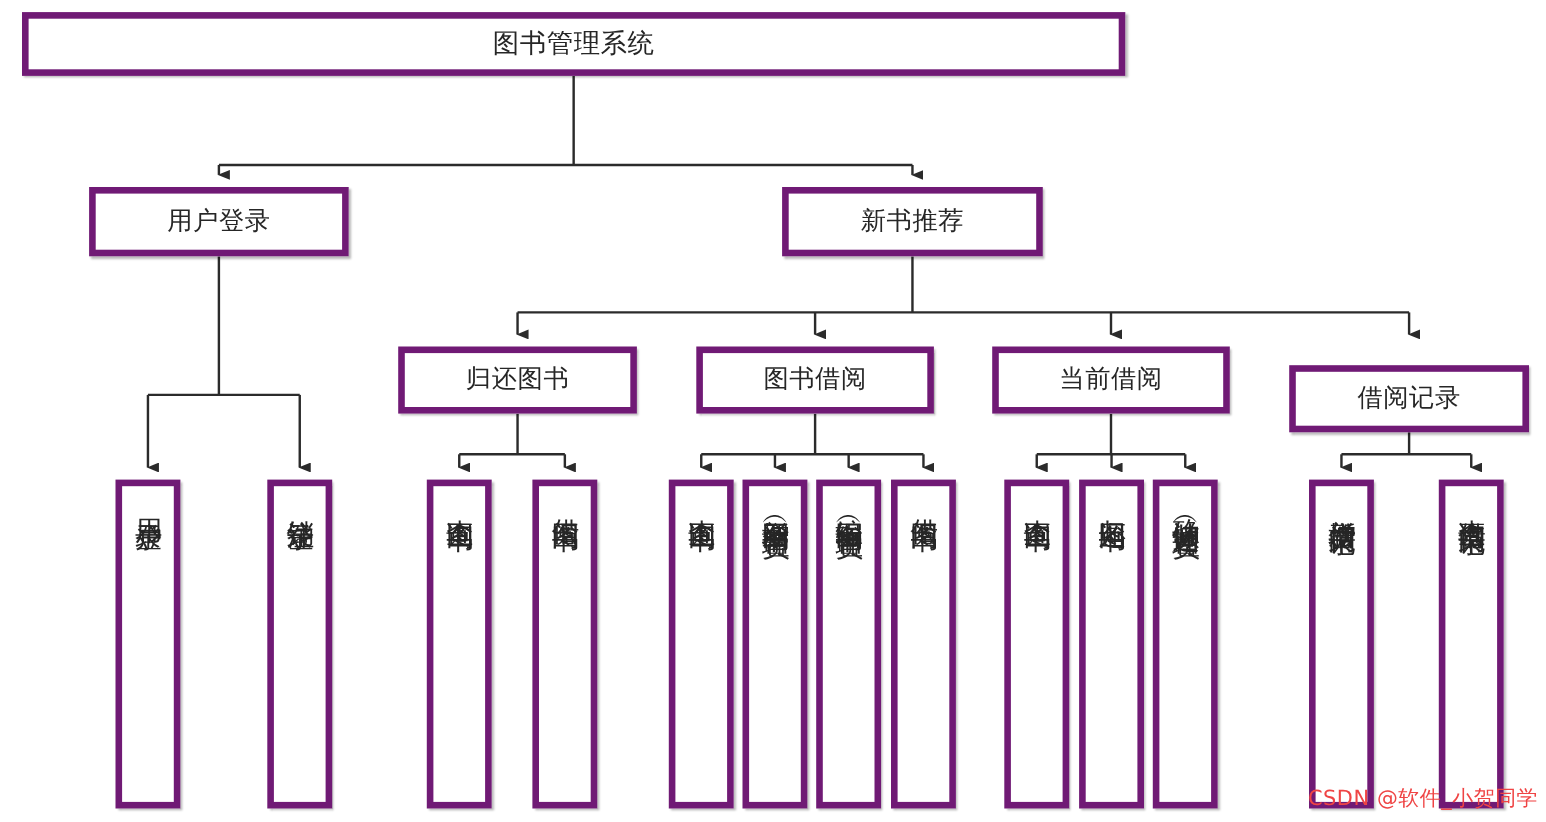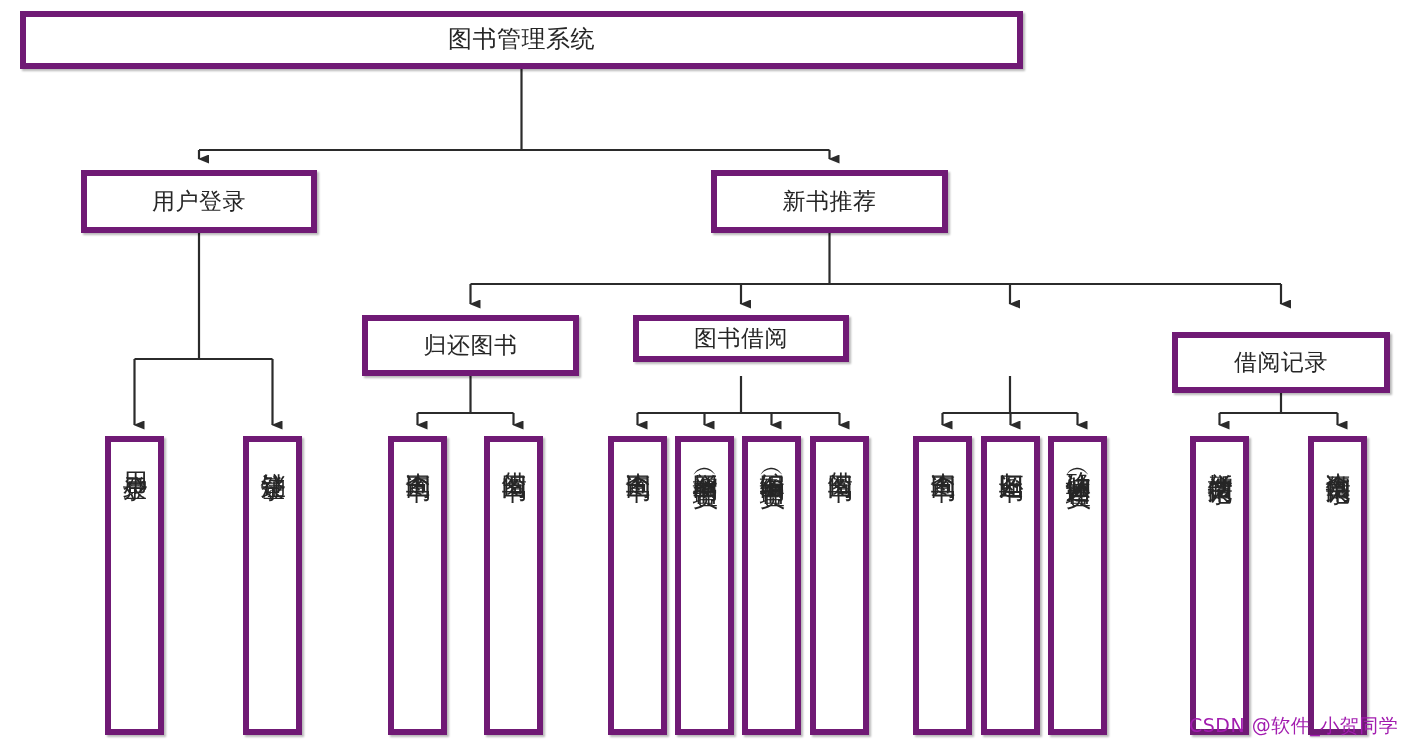--- a/index.html
+++ b/index.html
@@ -56,21 +56,21 @@
     line-height: 1.05;
     letter-spacing: 2px;
     white-space: nowrap;
     text-align: left;
   }
   #watermark {
     position: absolute;
     left: 1189px;
     top: 713px;
     font-size: 19px;
-    color: #a21caf;
+    color: #ef4444;
     white-space: nowrap;
     letter-spacing: 0.5px;
   }
 </style>
 </head>
 <body>
 
 <div id="canvas">
 
   <svg id="edges" viewBox="0 0 1405 747" xmlns="http://www.w3.org/2000/svg">
@@ -123,22 +123,25 @@
   <div class="node lvl2" style="left: 81px; top: 170px; width: 236px; height: 63px;">
     <span class="lbl">用户登录</span>
   </div>
   <div class="node lvl2" style="left: 711px; top: 170px; width: 237px; height: 63px;">
     <span class="lbl">新书推荐</span>
   </div>
 
   <div class="node lvl3" style="left: 362px; top: 315px; width: 217px; height: 61px;">
     <span class="lbl">归还图书</span>
   </div>
-  <div class="node lvl3" style="left: 633px; top: 315px; width: 216px; height: 47px;">
+  <div class="node lvl3" style="left: 633px; top: 315px; width: 216px; height: 61px;">
     <span class="lbl">图书借阅</span>
+  </div>
+  <div class="node lvl3" style="left: 902px; top: 315px; width: 216px; height: 61px;">
+    <span class="lbl">当前借阅</span>
   </div>
   <div class="node lvl3" style="left: 1172px; top: 332px; width: 218px; height: 61px;">
     <span class="lbl">借阅记录</span>
   </div>
 
   <div class="node leaf" style="left: 105px; top: 436px; width: 59px; height: 299px;">
     <span class="lbl">用户登录</span>
   </div>
   <div class="node leaf" style="left: 243px; top: 436px; width: 59px; height: 299px;">
     <span class="lbl">注销登录</span>

